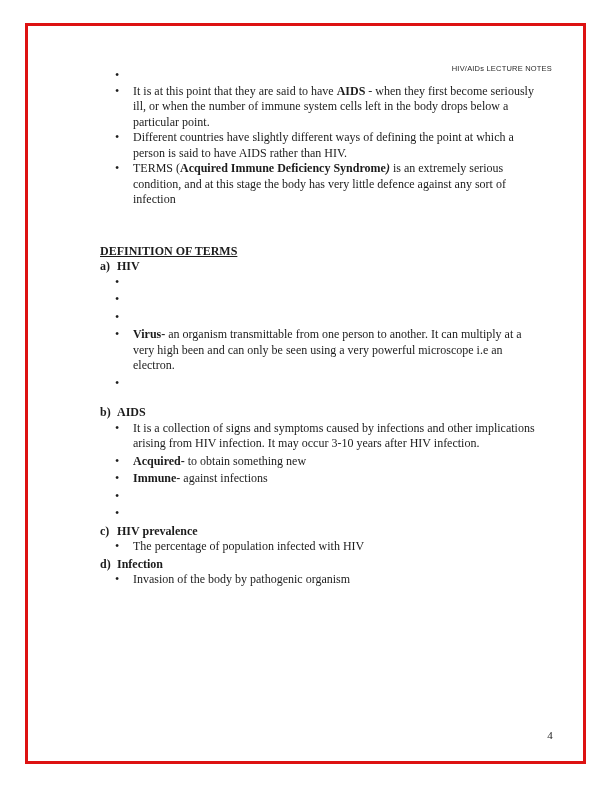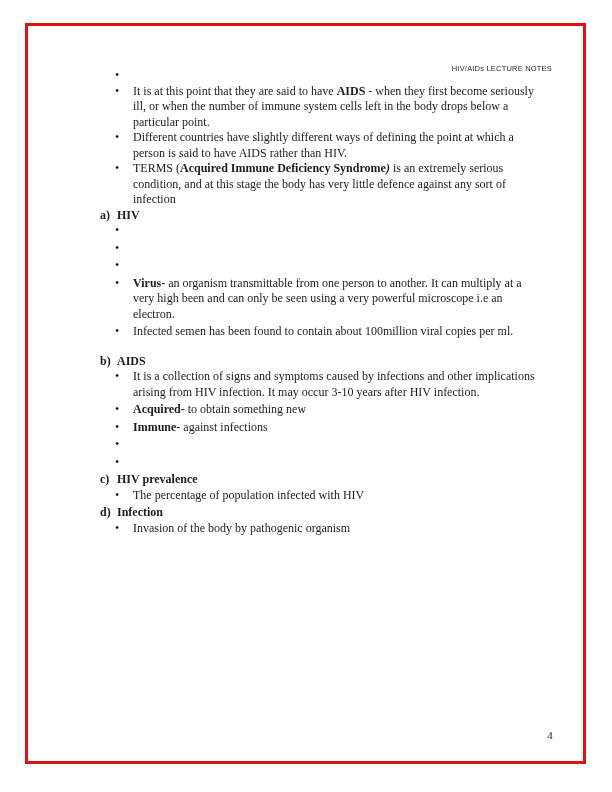--- a/index.html
+++ b/index.html
@@ -56,20 +56,21 @@
       </div>
       <div class="bullet-row">
         <span class="marker">•</span>
         <span class="btxt"><span>Different countries have slightly different ways of defining the point at which a person is said to have AIDS rather than HIV.</span></span>
       </div>
       <div class="bullet-row">
         <span class="marker">•</span>
         <span class="btxt"><span>TERMS (</span><span class="seg-b ">Acquired Immune Deficiency Syndrome</span><span class="seg-b seg-i">)</span><span> is an extremely serious condition, and at this stage the body has very little defence against any sort of infection</span></span>
       </div>
     </div>
+  <div class="def-heading">DEFINITION OF TERMS</div>
   <div id="terms-list">
       <div class="term-section">
         <div class="term-row">
           <span class="term-label">a)</span>
           <span>HIV</span>
         </div>
         <div class="term-bullets">
           <div class="bullet-row">
             <span class="marker">•</span>
           </div>
@@ -78,21 +79,20 @@
           </div>
           <div class="bullet-row">
             <span class="marker">•</span>
           </div>
           <div class="bullet-row">
             <span class="marker">•</span>
             <span class="btxt"><span class="seg-b ">Virus-</span><span> an organism transmittable from one person to another. It can multiply at a very high been and can only be seen using a very powerful microscope i.e an electron.</span></span>
           </div>
           <div class="bullet-row">
             <span class="marker">•</span>
-            <span class="btxt"><span>Infected semen has been found to contain about 100million viral copies per ml.</span></span>
           </div>
         </div>
       </div>
       <div class="term-section gap-before">
         <div class="term-row">
           <span class="term-label">b)</span>
           <span>AIDS</span>
         </div>
         <div class="term-bullets">
           <div class="bullet-row">

